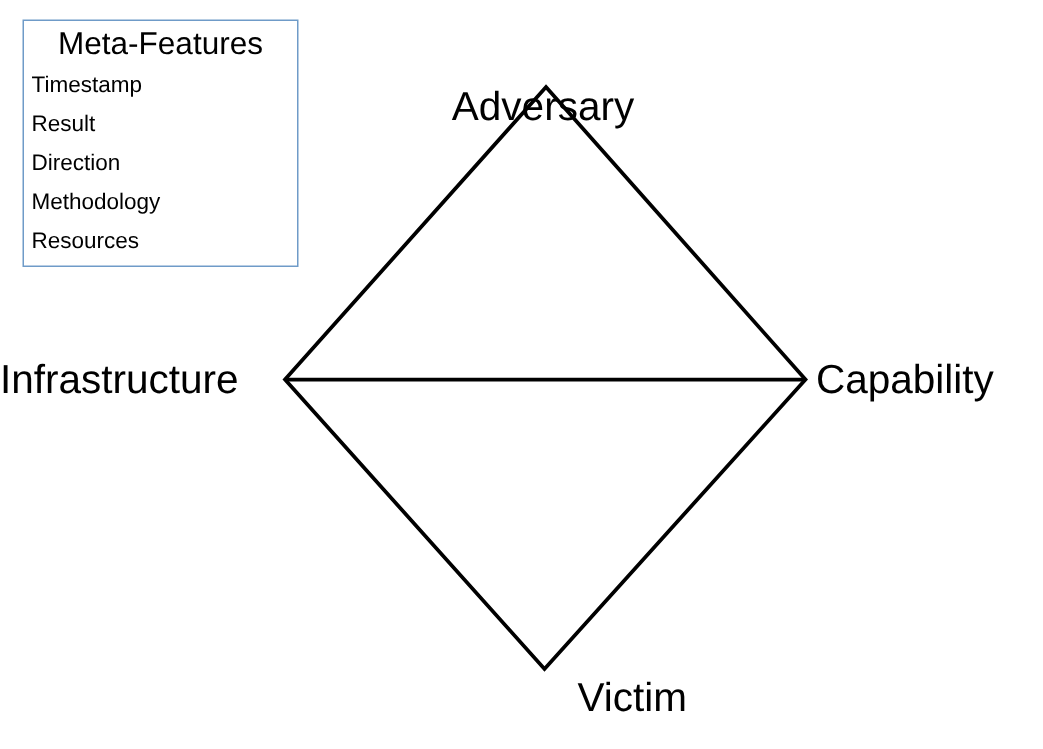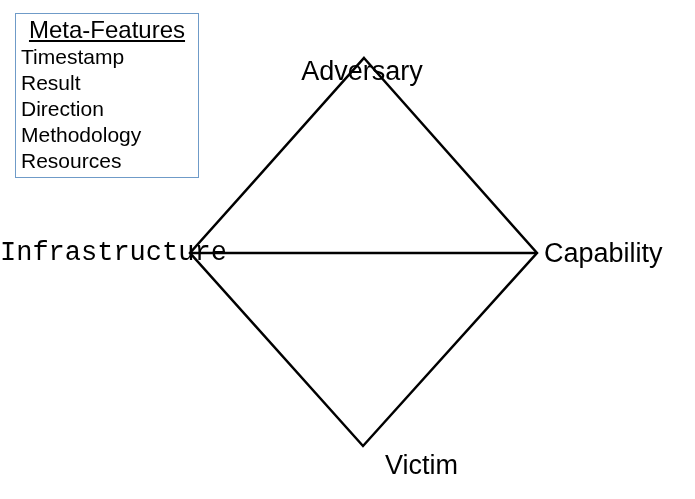--- a/index.html
+++ b/index.html
@@ -21,28 +21,27 @@
     position: absolute;
     left: 15px;
     top: 13px;
     width: 184px;
     box-sizing: border-box;
     border: 1.5px solid #6f9bc8;
     background: #ffffff;
     padding: 2px 5px 3px 5px;
   }
   .meta-title {
-    font-size: 24px;
+    font-size: 21px;
     line-height: 28px;
     text-align: center;
-    text-decoration: underline;
     white-space: nowrap;
   }
   .meta-item {
-    font-size: 21px;
+    font-size: 15px;
     line-height: 26px;
     text-align: left;
     white-space: nowrap;
   }
   
   .diamond-svg {
     position: absolute;
     left: 0;
     top: 0;
     width: 695px;
@@ -67,22 +66,21 @@
     left: 262px;
     top: 23px;
     width: 200px;
     text-align: center;
     margin-top: 33px;
   }
   .label-infrastructure {
     left: 0px;
     top: 238px;
     width: 178px;
-    text-align: center;
-    font-family: Liberation Mono, monospace;
+    text-align: left;
   }
   .label-capability {
     left: 544px;
     top: 238px;
     width: 150px;
     text-align: left;
   }
   .label-victim {
     left: 258px;
     top: 450px;

